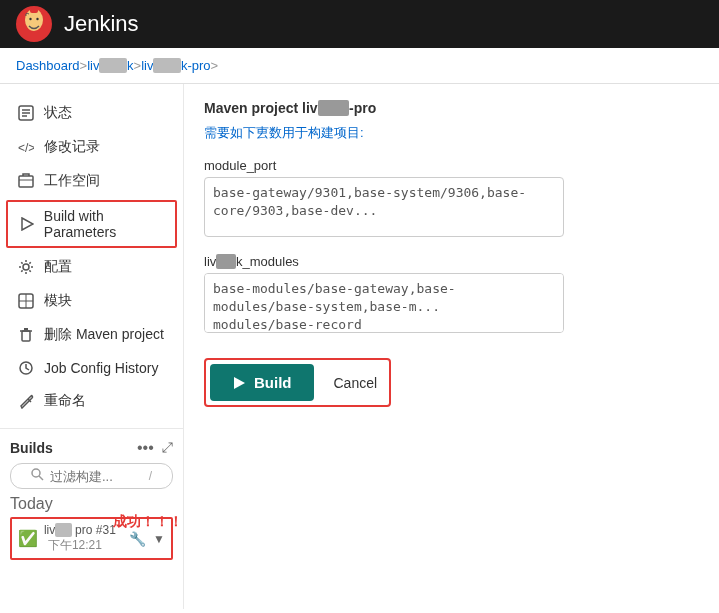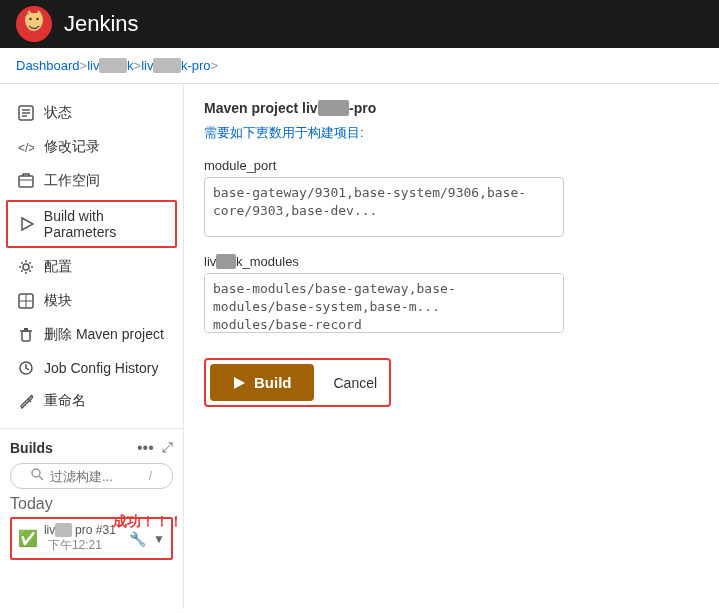--- a/index.html
+++ b/index.html
@@ -160,21 +160,21 @@
       display: flex;
       align-items: center;
       gap: 12px;
       margin-top: 8px;
       border: 2px solid #e53935;
       display: inline-flex;
       padding: 4px;
       border-radius: 4px;
     }
     .build-btn {
-      background: #a16207;
+      background: #0f766e;
       color: #fff;
       border: none;
       border-radius: 4px;
       padding: 10px 22px;
       font-size: 15px;
       font-weight: bold;
       cursor: pointer;
       display: flex;
       align-items: center;
       gap: 8px;

